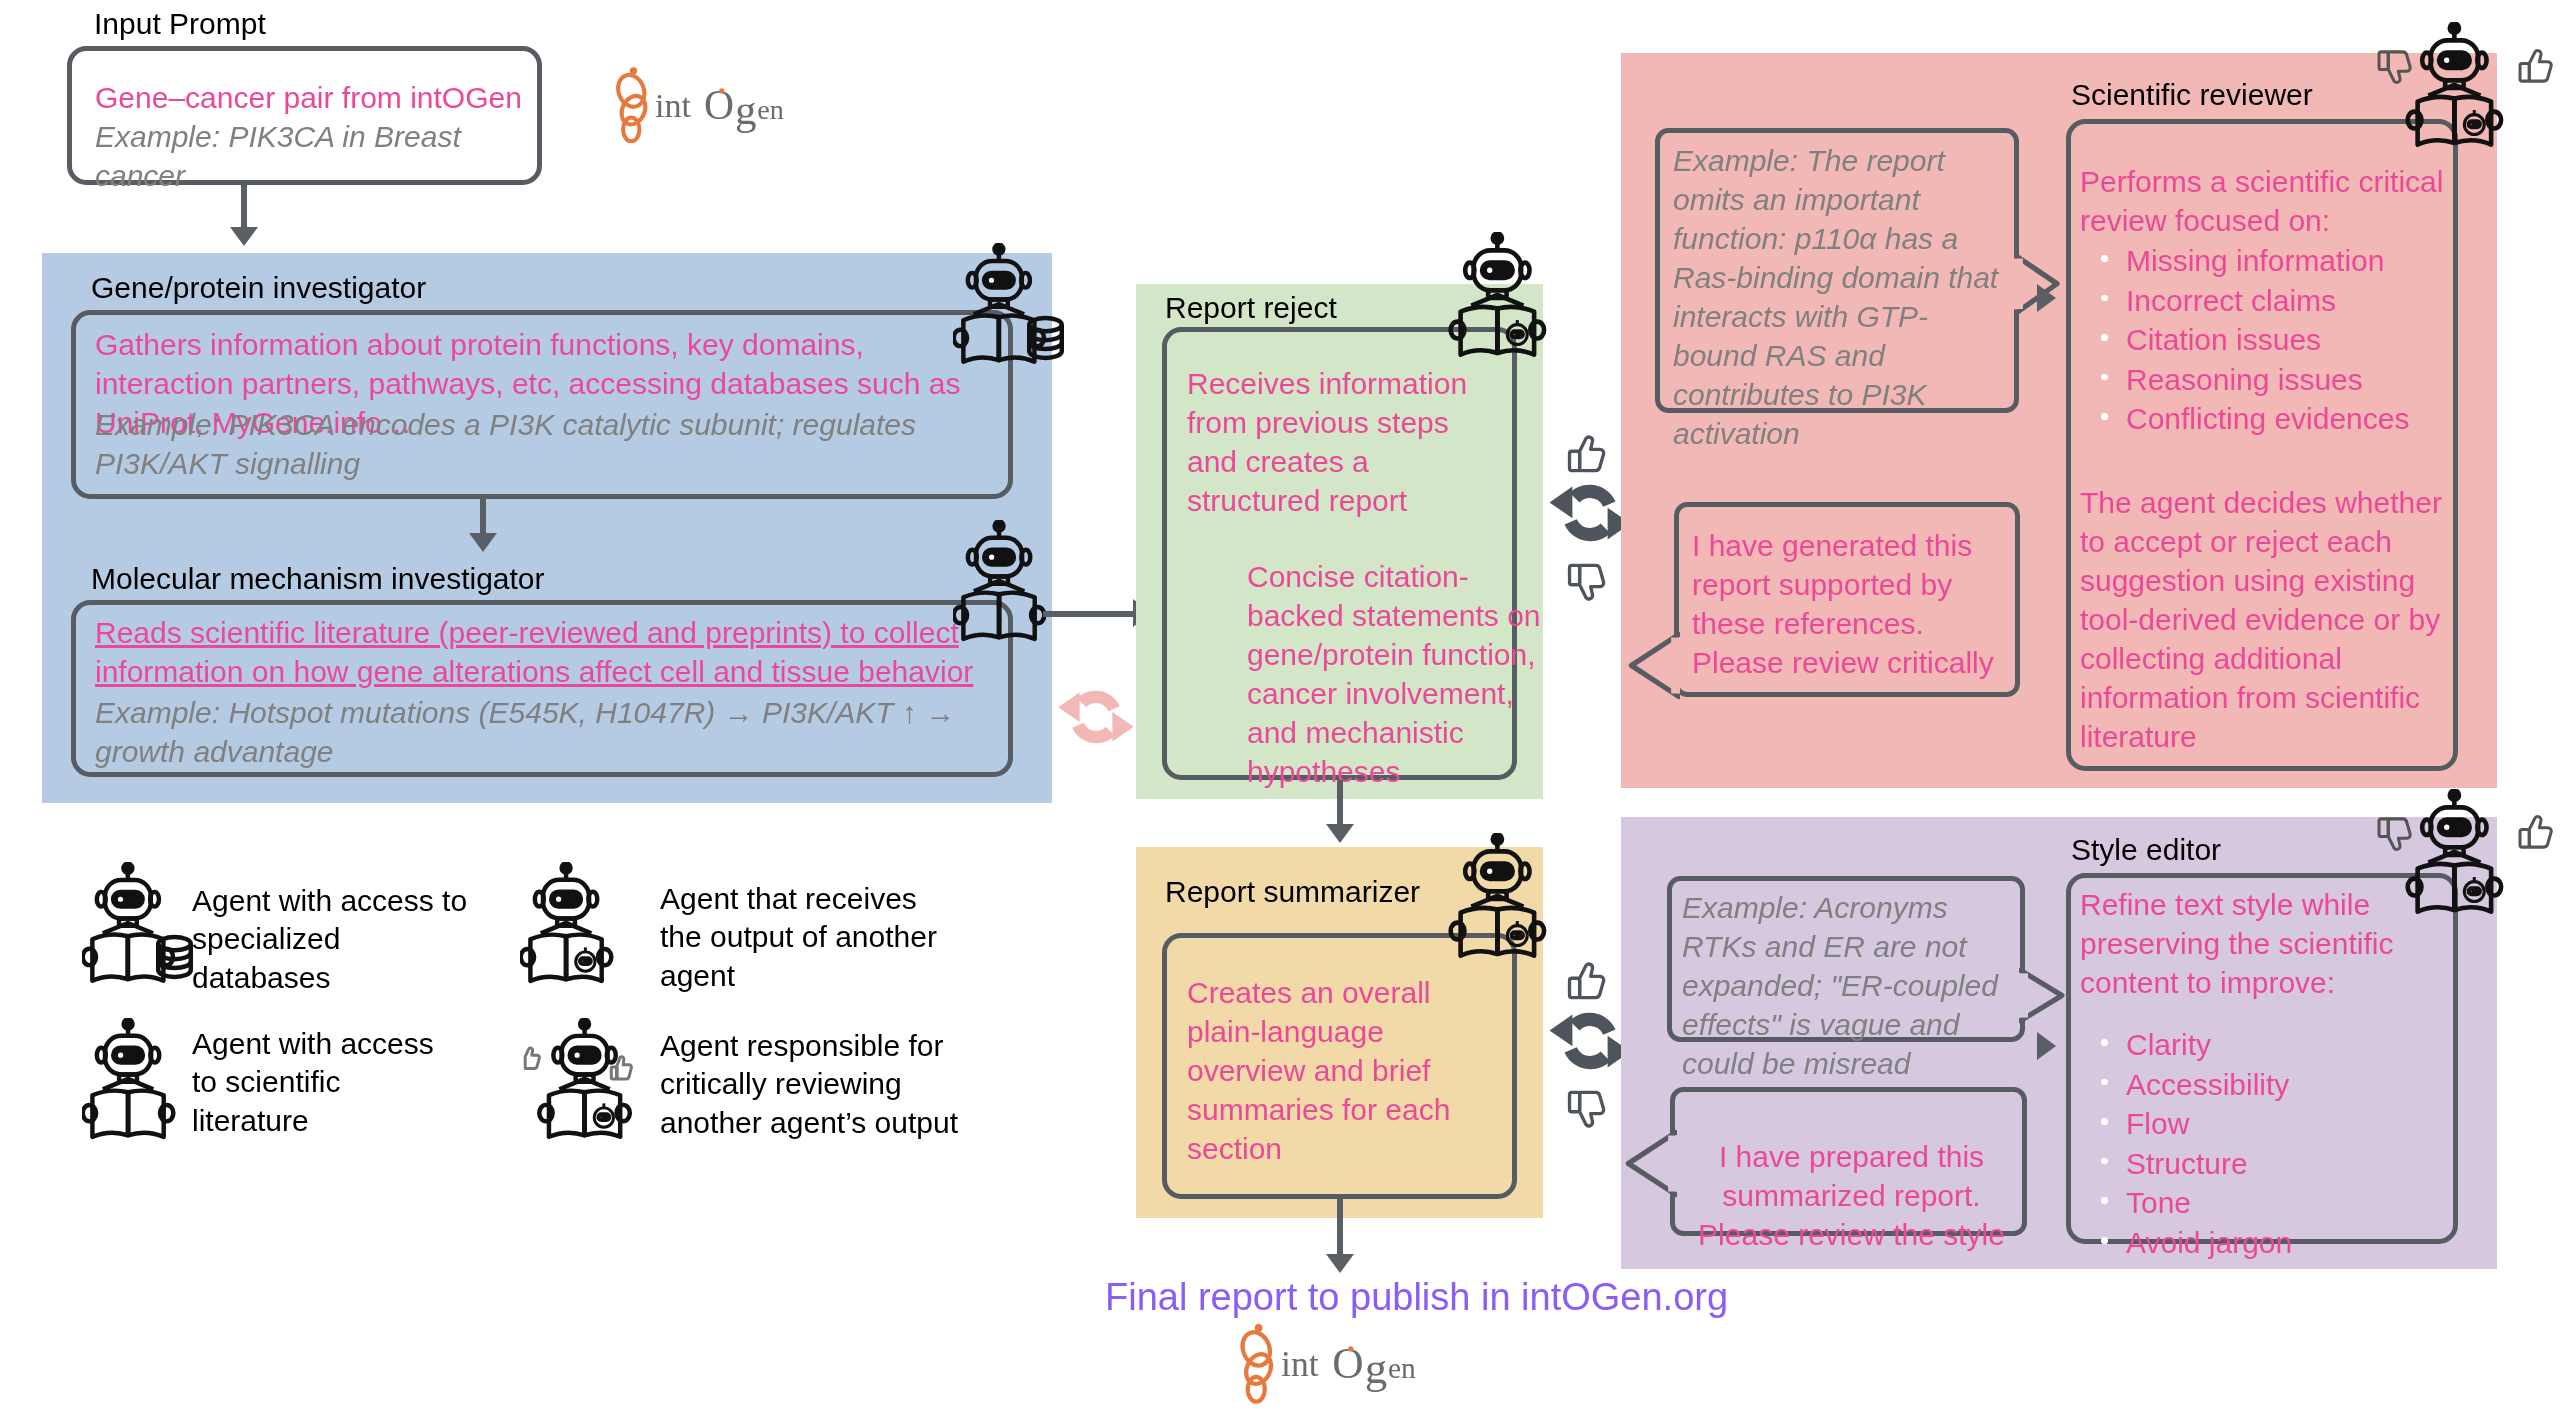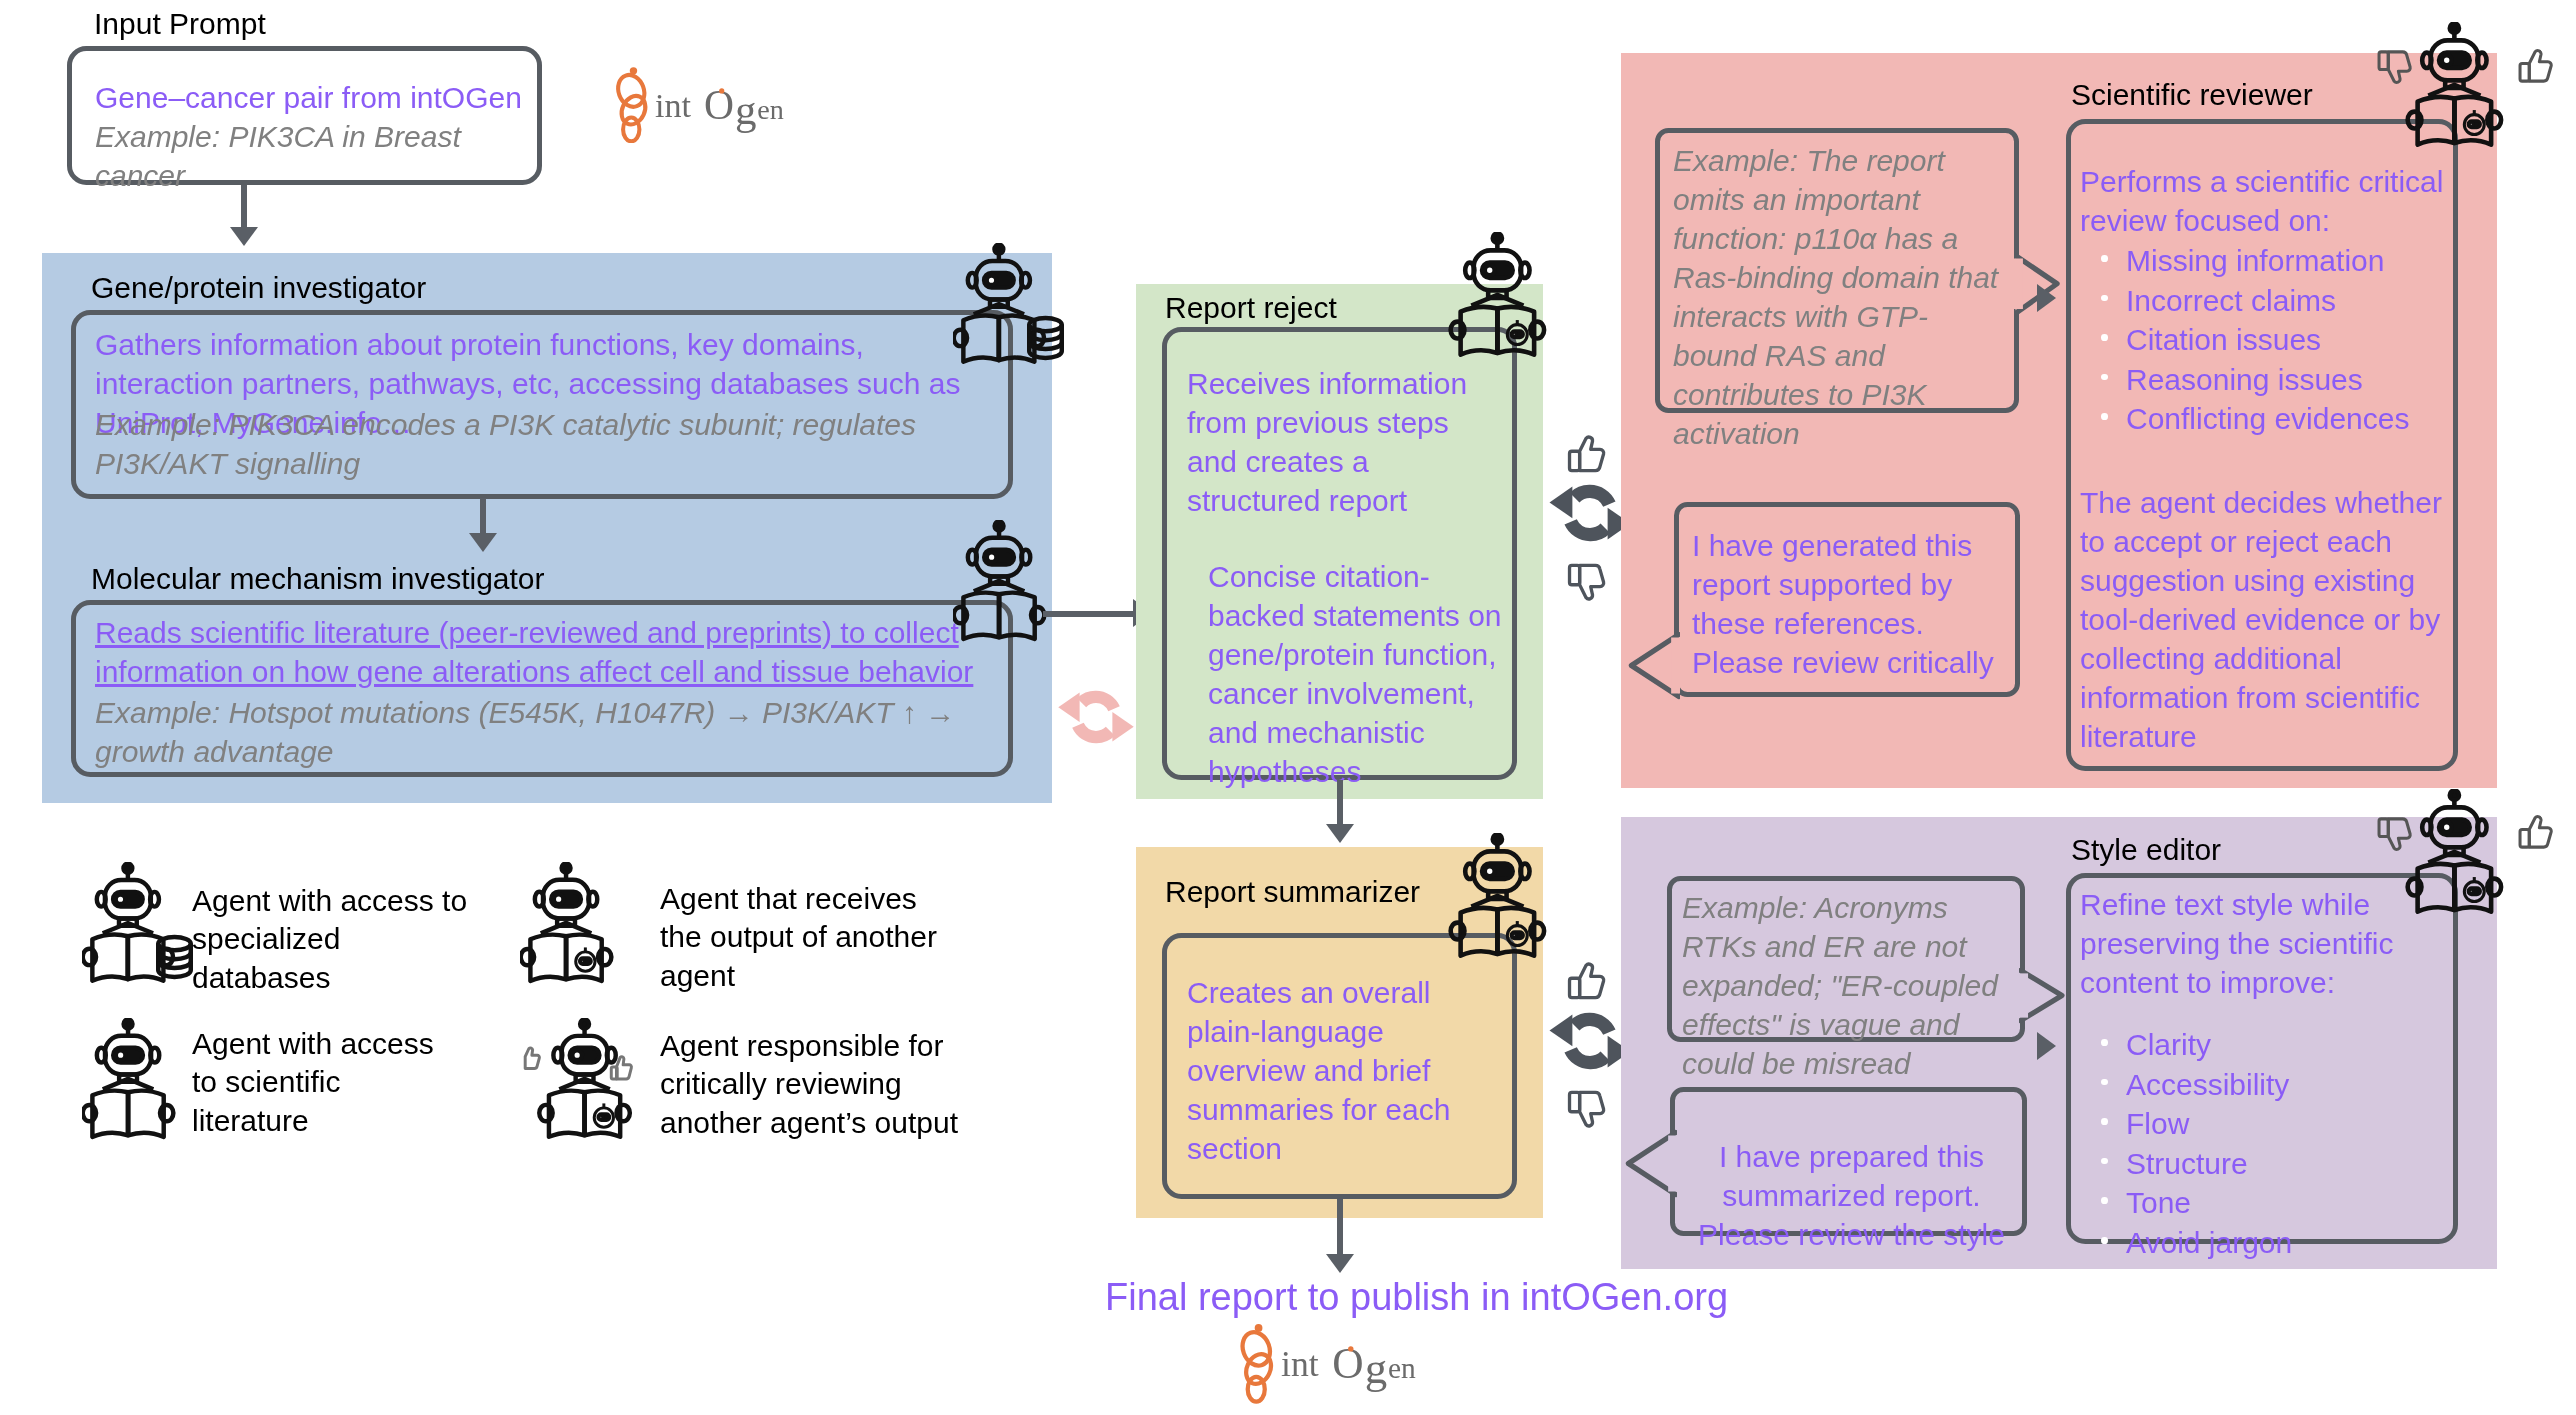--- a/index.html
+++ b/index.html
@@ -8,21 +8,21 @@
 
   .panel{position:absolute;}
   .box{
     position:absolute;
     border:5.2px solid #575c62;
     border-radius:19.3px;
     box-sizing:border-box;
     background:transparent;
   }
   .title{position:absolute;font-size:30px;color:#000;white-space:nowrap;}
-  .bodytext{position:absolute;font-size:30px;line-height:1.30;color:#8b5cf6;}
+  .bodytext{position:absolute;font-size:30px;line-height:1.30;color:#ec4899;}
   .ex{color:#808080;font-style:italic;}
   .bullets{margin:0;padding:0;list-style:none;}
   .bullets li{position:relative;padding-left:46px;line-height:1.32;}
   .bullets li:before{
     content:"";position:absolute;left:21px;top:14px;width:6.7px;height:6.7px;
     background:#ffffff;border-radius:50%;
   }
 
   
   .vline{position:absolute;background:#5a5f66;width:6px;}
@@ -153,21 +153,21 @@
         <polygon points="30,20 30,56 4,38"></polygon>
         <polygon points="70,80 70,44 96,62"></polygon>
       </g>
     </svg>
   </div>
 
   <div class="panel" style="left:1136px;top:284px;width:407px;height:515px;background:#d3e6c8;"></div>
   <div class="title" style="left:1165px;top:291px;">Report reject</div>
   <div class="box" style="left:1162px;top:327px;width:355px;height:453px;"></div>
   <div class="bodytext" style="left:1187px;top:364px;width:312px;">Receives information from previous steps and creates a structured report</div>
-  <div class="bodytext" style="left:1208px;top:557px;width:312px;">Concise citation-backed statements on gene/protein function, cancer involvement, and mechanistic hypotheses</div>
+  <div class="bodytext" style="left:1247px;top:557px;width:312px;">Concise citation-backed statements on gene/protein function, cancer involvement, and mechanistic hypotheses</div>
 
   <div class="robot" style="left:1448px;top:232px;">
     <svg width="111" height="134" viewBox="0 0 140 175" xmlns="http://www.w3.org/2000/svg">
       <g fill="none" stroke="#111" stroke-width="6" stroke-linejoin="round">
         <line x1="62" y1="24" x2="62" y2="12"></line>
           <circle cx="62" cy="8" r="6" fill="#111"></circle>
         <rect x="31" y="24" width="62" height="52" rx="22"></rect>
         <rect x="42" y="40" width="40" height="20" rx="10" fill="#111"></rect>
         <circle cx="52" cy="50" r="6.5" fill="#fff"></circle>
         <ellipse cx="26" cy="50" rx="6" ry="10"></ellipse>

